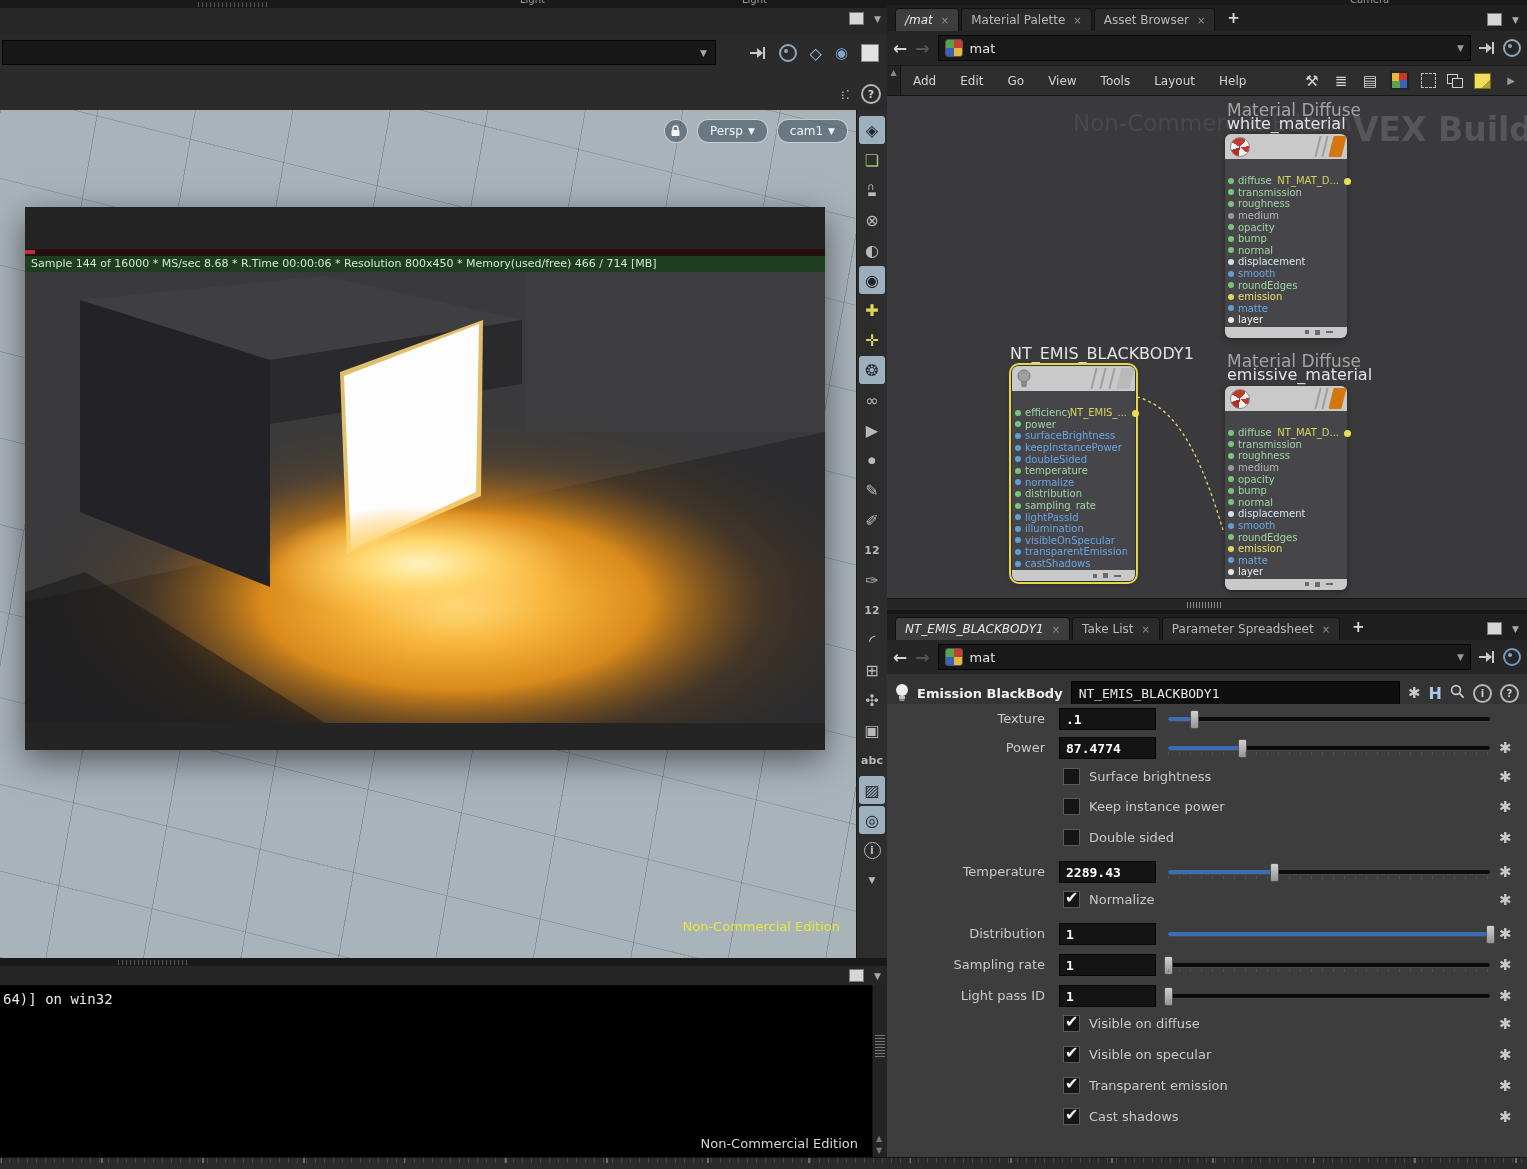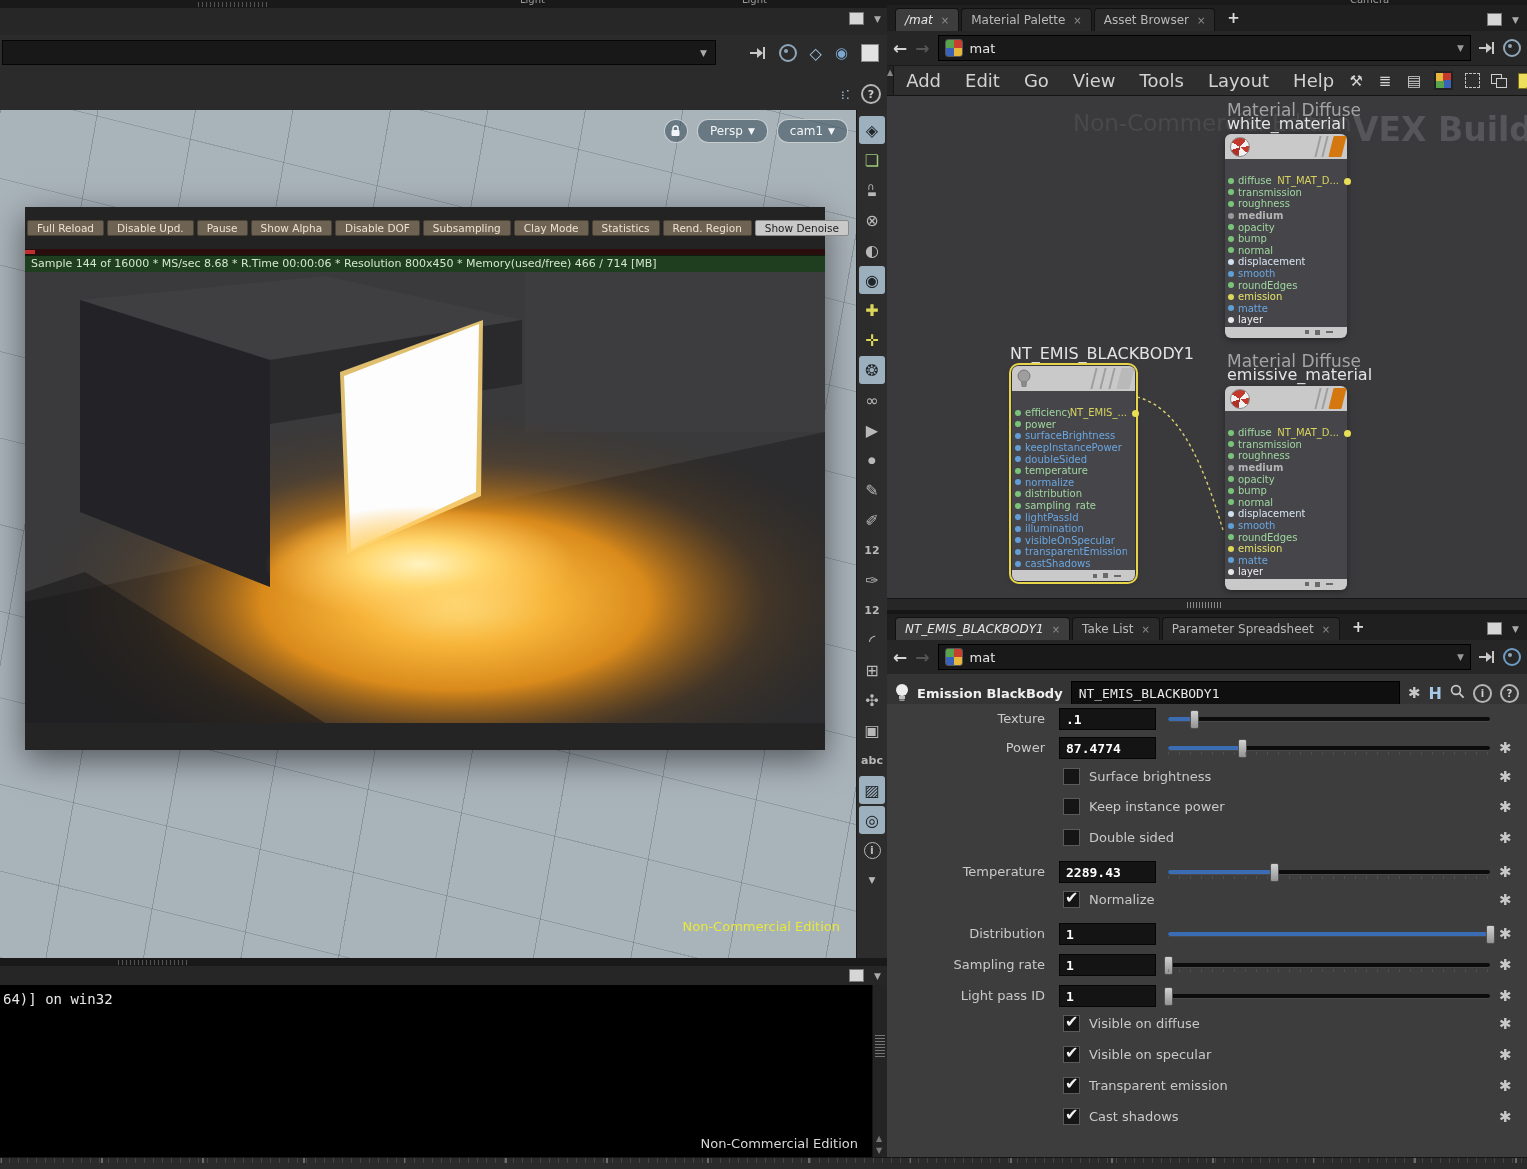--- a/index.html
+++ b/index.html
@@ -104,21 +104,21 @@
   .pathdrop{margin-left:auto;font-size:9px;color:#999;}
   .pinicon{display:flex;align-items:center;}
   
   #rtopstrip{left:887px;top:0;width:640px;height:5px;background:#191919;overflow:hidden;}
   #ntabs{left:887px;top:5px;width:640px;height:26px;}
   #npath{left:887px;top:31px;width:640px;height:34px;}
   #nmenu{left:887px;top:65px;width:640px;height:31px;background:#2e2e2e;border-top:1px solid #1a1a1a;
     border-bottom:1px solid #151515;display:flex;align-items:center;box-sizing:border-box;}
   #nmenuscroll{width:13px;height:100%;background:#242424;border-right:1px solid #161616;
     display:flex;justify-content:center;color:#888;font-size:8px;}
-  .mitem{font-size:18px;color:#d2d2d2;padding:0 12px;}
+  .mitem{font-size:12px;color:#d2d2d2;padding:0 12px;}
   #menuicons{margin-left:auto;display:flex;align-items:center;gap:9px;padding-right:6px;}
   .micn{font-size:15px;color:#d5d5d5;display:flex;align-items:center;justify-content:center;width:20px;height:20px;}
   .palettegrid{width:15px;height:15px;border:2px solid #222;
     background:conic-gradient(#c8382d 0 90deg,#3a63b8 90deg 180deg,#57a44c 180deg 270deg,#e8b83c 270deg);}
   .marquee{width:13px;height:13px;border:1px dashed #c0c0c0;}
   .winboxes{position:relative;width:16px;height:14px;}
   .winboxes i{position:absolute;width:9px;height:8px;border:1px solid #cfcfcf;background:#2e2e2e;}
   .winboxes i:first-child{left:0;top:0;}
   .winboxes i:last-child{right:0;bottom:0;}
   .noteicon{width:15px;height:14px;background:linear-gradient(135deg,#eede5e 72%,#b2a232 72%);border:1px solid #7a6e1e;}
@@ -133,21 +133,21 @@
   .matball{width:18px;height:18px;border-radius:50%;border:1px solid #8a8a8a;
     background:conic-gradient(#c23a2e 0 40deg,#f2f2f2 40deg 85deg,#c23a2e 85deg 130deg,#f2f2f2 130deg 190deg,#b03028 190deg 250deg,#f2f2f2 250deg 300deg,#c23a2e 300deg);}
   .slash{position:absolute;top:2px;width:2px;height:21px;background:#9e9e9e;transform:skewX(-14deg);}
   .oranges{position:absolute;right:3px;top:2px;width:13px;height:21px;background:#d4770f;transform:skewX(-14deg);border-radius:1px;}
   .nbody{padding:16px 0 1px 0;}
   .nrow{position:relative;height:11.6px;display:flex;align-items:center;padding-left:13px;font-size:10px;line-height:11px;}
   .ndot{position:absolute;left:3px;width:6px;height:6px;border-radius:50%;background:#888;}
   .ndot.g{background:#79c479;} .ndot.b{background:#5f9fd6;} .ndot.gr{background:#9a9a9a;}
   .ndot.pb{background:#cfe0f0;} .ndot.y{background:#ddd75a;} .ndot.w{background:#e8e8e8;}
   .nlab{white-space:nowrap;overflow:hidden;}
-  .nlab.g{color:#9fd69f;} .nlab.b{color:#6aa6e0;} .nlab.gr{color:#b5b5b5;font-weight:bold;}
+  .nlab.g{color:#9fd69f;} .nlab.b{color:#6aa6e0;} .nlab.gr{color:#b5b5b5;}
   .nlab.pb{color:#d7e4f2;} .nlab.y{color:#e6e26a;} .nlab.w{color:#f0f0f0;}
   .nout{margin-left:auto;padding-right:8px;color:#d8d45e;font-size:10px;white-space:nowrap;}
   .nodot{display:none;}
   .nodot.has-out{display:block;position:absolute;right:-4px;top:3px;width:7px;height:7px;border-radius:50%;background:#e8df55;}
   .nfoot{height:11px;background:#c9c9c9;border-radius:0 0 6px 6px;display:flex;align-items:center;
     justify-content:flex-end;gap:6px;padding-right:14px;}
   .nfoot i{display:block;background:#6a6a6a;}
   #nhscroll{left:887px;top:598px;width:640px;height:12px;background:#262626;border-top:1px solid #151515;}
   #nhgrip{position:absolute;left:300px;top:3px;width:36px;height:6px;
     background:repeating-linear-gradient(90deg,#8a8a8a 0 1px,transparent 1px 3px);}
@@ -320,32 +320,20 @@
       <div class="vicn circ">
     <span>i</span>
   </div>
       <div class="vicn small">
     <span>▼</span>
   </div>
     </div>
 
   <div class="abs" id="octane">
     <div id="otoolbars">
-      <div class="orow">
-          <div class="obtn brown">Full Reload</div>
-          <div class="obtn brown">Disable Upd.</div>
-          <div class="obtn brown">Pause</div>
-          <div class="obtn brown">Show Alpha</div>
-          <div class="obtn brown">Disable DOF</div>
-          <div class="obtn brown">Subsampling</div>
-          <div class="obtn brown">Clay Mode</div>
-          <div class="obtn brown">Statistics</div>
-          <div class="obtn brown">Rend. Region</div>
-          <div class="obtn light">Show Denoise</div>
-        </div>
     </div>
     <div id="oredstrip">
         <span class="prog"></span>
       </div>
     <div id="ostatus">Sample 144 of 16000 * MS/sec 8.68 * R.Time 00:00:06 * Resolution 800x450 * Memory(used/free) 466 / 714 [MB]</div>
     <svg id="orender" viewBox="0 0 800 451">
       <defs>
         <radialGradient id="glow" cx="50%" cy="50%" r="50%">
           <stop offset="0%" stop-color="#ffe083"></stop>
             <stop offset="22%" stop-color="#f7b53a"></stop>

